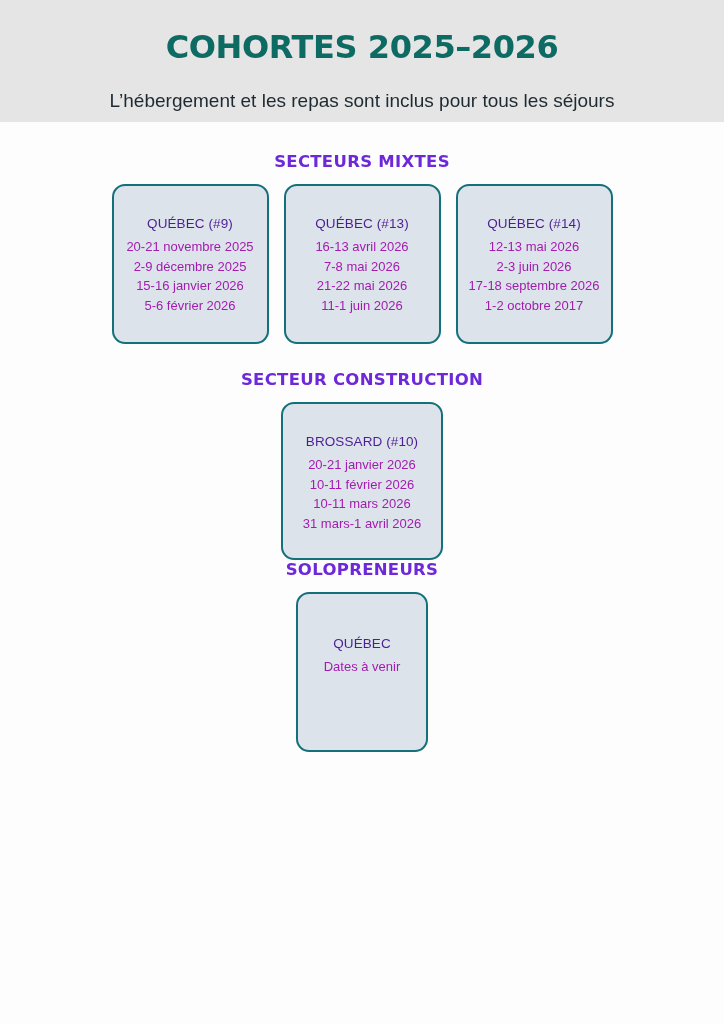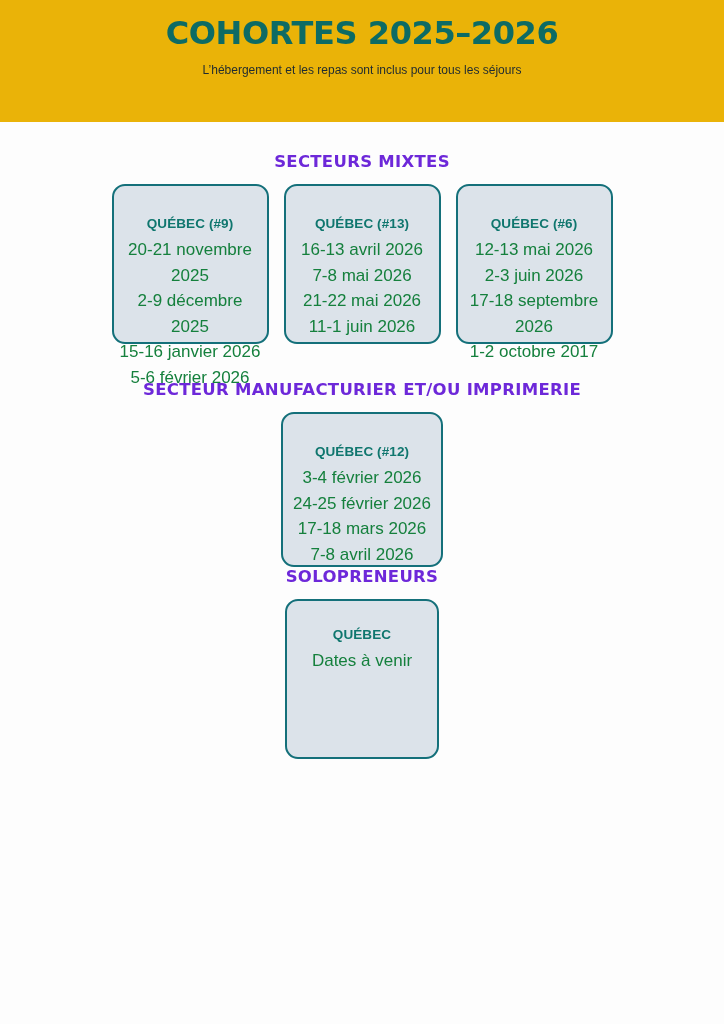--- a/index.html
+++ b/index.html
@@ -19,39 +19,39 @@
 
   .page {
     position: relative;
     width: 724px;
     height: 1024px;
     background: #fdfdfd;
   }
 
   
   .header-band {
-    background: #eab308;
+    background: #e5e5e5;
     width: 724px;
     height: 122px;
-    padding-top: 16px;
+    padding-top: 30px;
     text-align: center;
   }
 
   .page-title {
     font-size: 32px;
     font-weight: 700;
     letter-spacing: -0.4px;
     color: #0d6b64;
     line-height: 1.1;
     font-family: "DejaVu Sans", "Liberation Sans", sans-serif;
   }
 
   .page-subtitle {
-    margin-top: 12px;
-    font-size: 12px;
+    margin-top: 24px;
+    font-size: 19px;
     font-weight: 400;
     color: #1e2a31;
     line-height: 1.3;
   }
 
   
   .section {
     width: 724px;
     text-align: center;
   }
@@ -78,31 +78,31 @@
     background: #dce3ea;
     border: 2px solid #14707a;
     border-radius: 13px;
     width: 157px;
     padding: 14px 6px 16px;
     text-align: center;
   }
 
   .card-title {
     font-size: 13.5px;
-    font-weight: 700;
-    color: #0f766e;
+    font-weight: 400;
+    color: #4c1d95;
     margin-top: 16px;
     margin-bottom: 6px;
     letter-spacing: 0.1px;
   }
 
   .card-date {
-    font-size: 17px;
+    font-size: 13px;
     font-weight: 400;
-    color: #15803d;
+    color: #a21caf;
     line-height: 1.5;
   }
 
   .card-note {
     margin-top: 14px;
     font-size: 11px;
     font-weight: 700;
     color: #1a6b5e;
     line-height: 1.45;
     letter-spacing: 0.2px;
@@ -112,21 +112,21 @@
   .section-mixed { margin-top: 30px; }
   .section-mixed .card { height: 160px; }
 
   .section-construction { margin-top: 26px; }
   .section-construction .card { width: 162px; height: 158px; }
 
   .section-manufacturing { margin-top: 36px; }
   .section-manufacturing .card { width: 162px; height: 155px; }
 
   .section-solo { }
-  .section-solo .card { width: 154px; height: 160px; padding-top: 12px; }
+  .section-solo .card { width: 132px; height: 160px; padding-top: 28px; }
   .section-solo .card-title { margin-top: 14px; }
 </style>
 </head>
 <body>
 
 <div class="page">
 
   <div class="header-band">
     <h1 class="page-title">COHORTES 2025–2026</h1>
     <p class="page-subtitle">L’hébergement et les repas sont inclus pour tous les séjours</p>
@@ -147,43 +147,43 @@
 
       <div class="card">
         <div class="card-title">QUÉBEC (#13)</div>
         <div class="card-date">16-13 avril 2026</div>
         <div class="card-date">7-8 mai 2026</div>
         <div class="card-date">21-22 mai 2026</div>
         <div class="card-date">11-1 juin 2026</div>
       </div>
 
       <div class="card">
-        <div class="card-title">QUÉBEC (#6)</div>
+        <div class="card-title">QUÉBEC (#14)</div>
         <div class="card-date">12-13 mai 2026</div>
         <div class="card-date">2-3 juin 2026</div>
         <div class="card-date">17-18 septembre 2026</div>
         <div class="card-date">1-2 octobre 2017</div>
       </div>
 
     </div>
   </div>
 
-
-  <div class="section section-manufacturing">
-    <h2 class="section-heading">SECTEUR MANUFACTURIER ET/OU IMPRIMERIE</h2>
+  <div class="section section-construction">
+    <h2 class="section-heading">SECTEUR CONSTRUCTION</h2>
     <div class="cards-row">
       <div class="card">
-        <div class="card-title">QUÉBEC (#12)</div>
-        <div class="card-date">3-4 février 2026</div>
-        <div class="card-date">24-25 février 2026</div>
-        <div class="card-date">17-18 mars 2026</div>
-        <div class="card-date">7-8 avril 2026</div>
+        <div class="card-title">BROSSARD (#10)</div>
+        <div class="card-date">20-21 janvier 2026</div>
+        <div class="card-date">10-11 février 2026</div>
+        <div class="card-date">10-11 mars 2026</div>
+        <div class="card-date">31 mars-1 avril 2026</div>
       </div>
     </div>
   </div>
+
 
   <div class="section section-solo">
     <h2 class="section-heading">SOLOPRENEURS</h2>
     <div class="cards-row">
       <div class="card">
         <div class="card-title">QUÉBEC</div>
         <div class="card-date">Dates à venir</div>
       </div>
     </div>
   </div>

